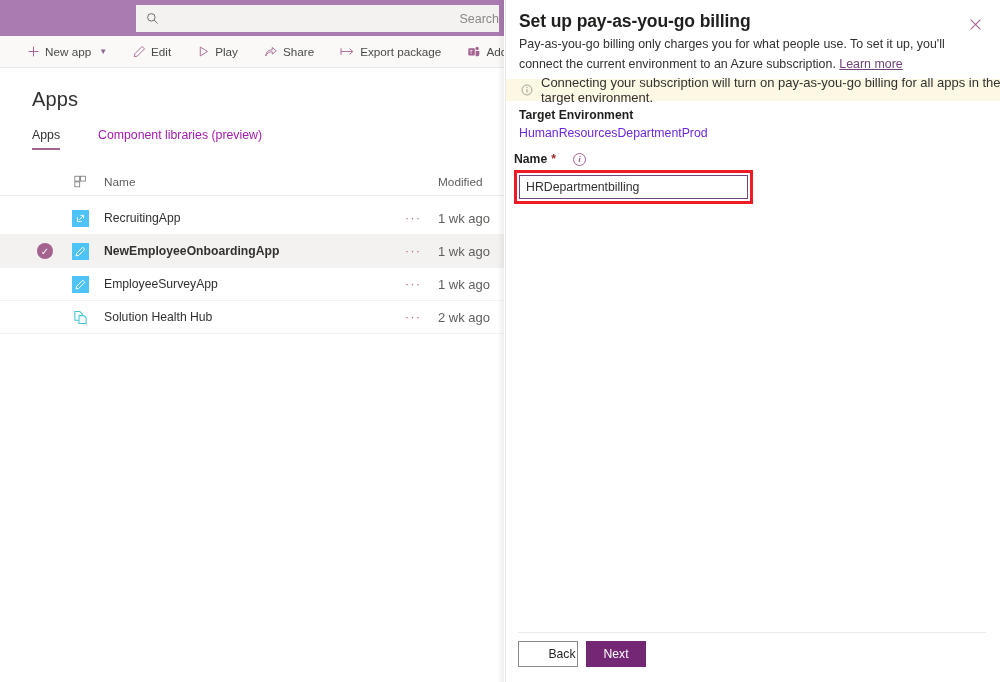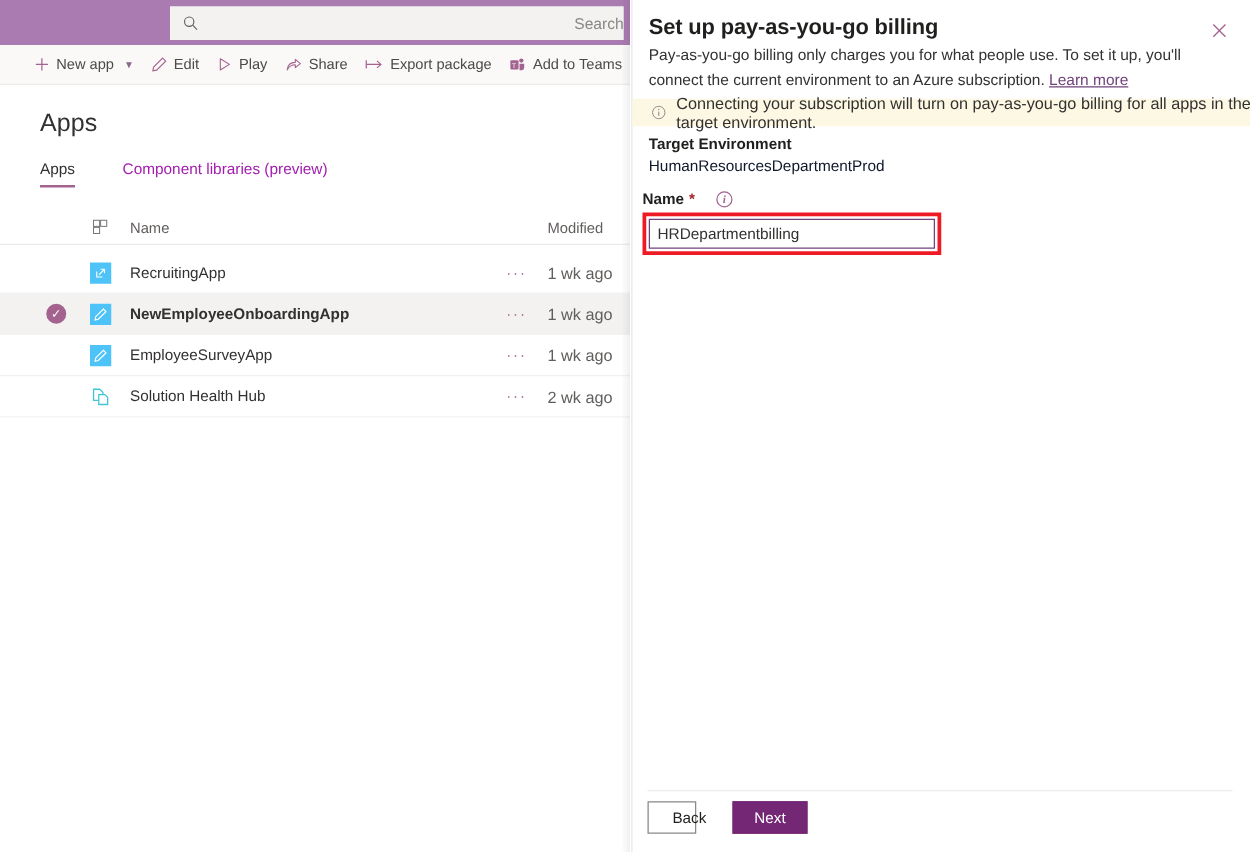--- a/index.html
+++ b/index.html
@@ -25,21 +25,21 @@
     position:absolute; left:136px; top:5px; width:363px; height:27px;
     background:#f3f2f1; border:none; display:flex; align-items:center;
     padding-left:10px; gap:8px;justify-content:space-between;
   }
   .search-box .s-icon { color:#605e5c; font-size:13px; line-height:1; }
   .search-box .s-text { color:#8a8886; font-size:12.5px; }
 
   .cmdbar {
     position:absolute; left:0; top:36px; width:504px; height:32px;
     background:#faf9f8; border-bottom:1px solid #edebe9;
-    display:flex; align-items:center; padding-left:27px; gap:0px;
+    display:flex; align-items:center; padding-left:27px; gap:12px;
     overflow:hidden; white-space:nowrap;
   }
   .cmd {
     display:inline-flex; align-items:center; gap:5px;
     font-size:11.7px; color:#4a4a4a; height:32px; padding:0 9px 0 0;
     margin-right:5px;
   }
   .cmd .ci { color:#a4628f; display:inline-flex; align-items:center; }
   .cmd .chev { color:#8a6a8a; font-size:8px; margin-left:3px; }
 
@@ -117,21 +117,21 @@
     background:#fdf8e3; display:flex; align-items:center; gap:8px;
     padding-left:15px;
   }
   .p-info .ic { color:#8a8886; font-size:11px; display:inline-flex; }
   .p-info .tx { font-size:13px; color:#323130; }
 
   .f-label {
     position:absolute; font-size:12.2px; color:#201f1e; font-weight:700;
   }
   .f-value {
-    position:absolute; font-size:12.3px; color:#0f172a;
+    position:absolute; font-size:12.3px; color:#6d28d9;
   }
   .f-name-label {
     position:absolute; left:514px; top:152px;
     font-size:12.2px; color:#201f1e; font-weight:700;
     display:flex; align-items:center; gap:4px;
   }
   .f-name-label .req { color:#a4262c; font-weight:700; }
   .f-name-label .infoi {
     margin-left:13px; width:13px; height:13px; border-radius:50%;
     border:1px solid #a4628f; color:#a4628f; font-size:9px;
@@ -152,21 +152,21 @@
   .p-footer-sep {
     position:absolute; left:13px; top:632px; width:468px; height:1px;
     background:#edebe9;
   }
   .btn {
     position:absolute; height:26px; font-size:12.2px;
     display:flex; align-items:center; justify-content:center;
     cursor:pointer; font-family:"Liberation Sans", sans-serif;
   }
   .btn-back {
-    left:518px; top:641px; width:39px;
+    left:518px; top:641px; width:60px;
     background:#ffffff; border:1px solid #8a8886; color:#201f1e;padding-left:28px;
   }
   .btn-next {
     left:586px; top:641px; width:60px;
     background:#742774; border:1px solid #742774; color:#ffffff;
   }
   svg { display:block; }
 </style>
 </head>
 <body>

